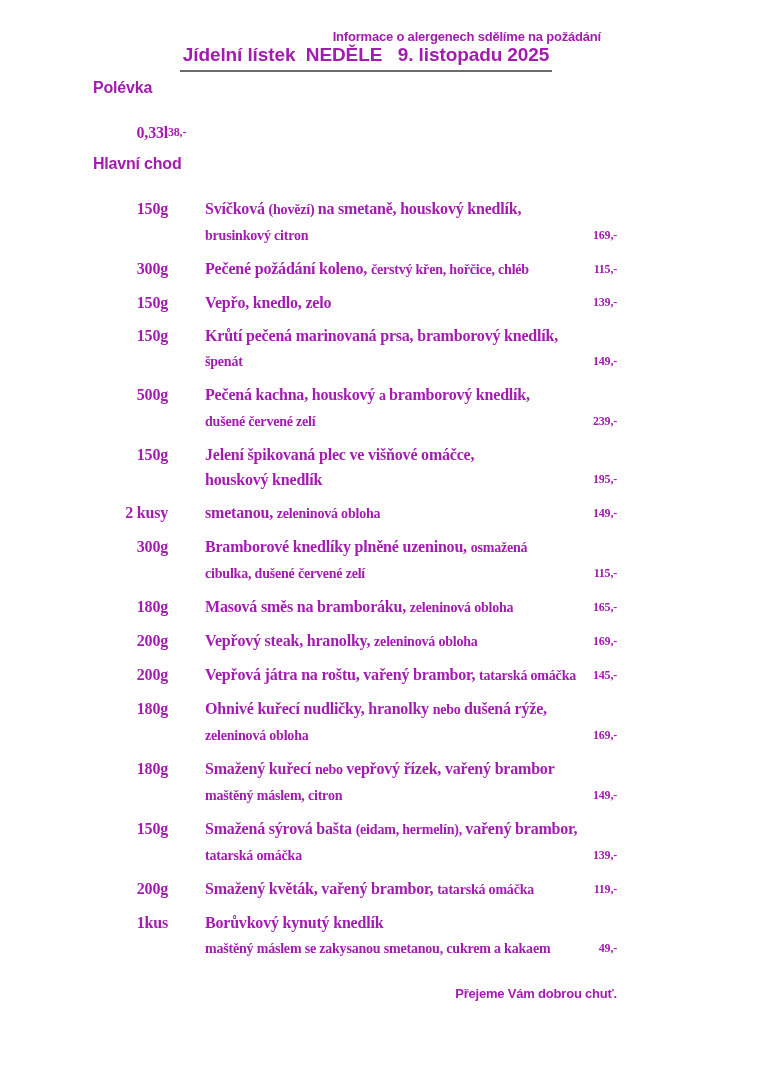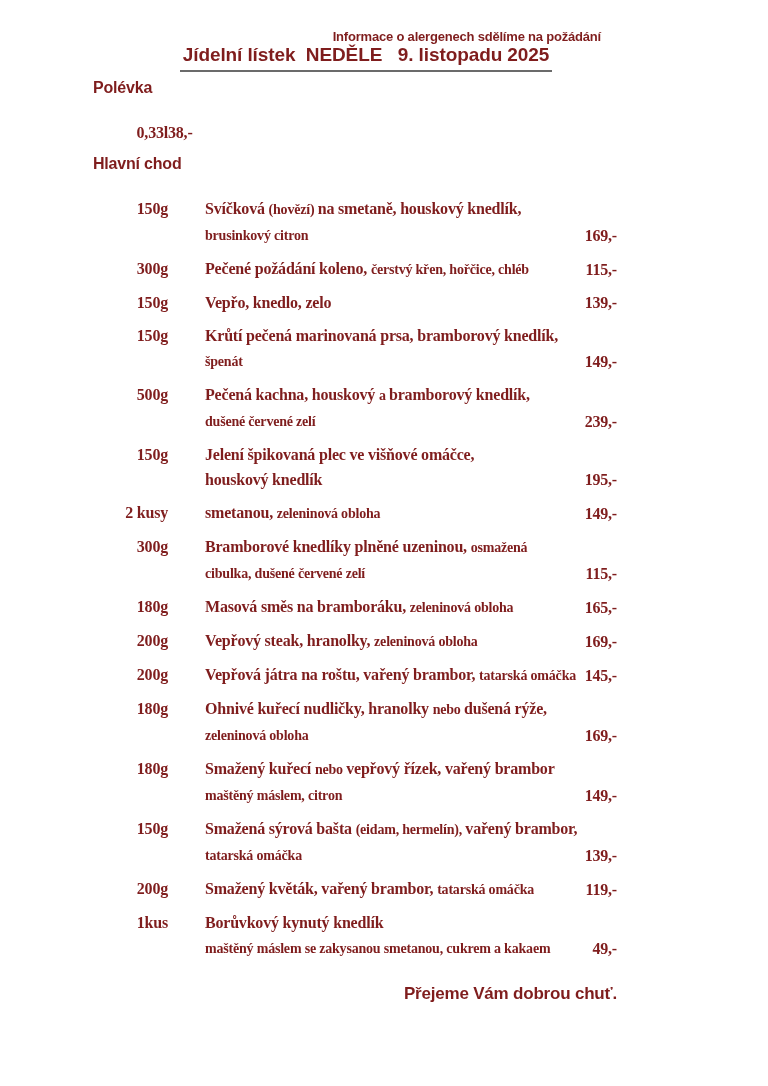--- a/index.html
+++ b/index.html
@@ -6,21 +6,21 @@
     margin: 0;
     padding: 0;
     background: #ffffff;
   }
   .page {
     position: relative;
     width: 708px;
     height: 1086px;
     box-sizing: border-box;
     background: #ffffff;
-    color: #7f1d1d;
+    color: #a21caf;
     font-family: "Liberation Sans", sans-serif;
     font-weight: 600;
     letter-spacing: -0.2px;
     padding: 29px 91px 0 93px;
     overflow: hidden;
   }
   .allergen {
     font-size: 13px;
     line-height: 15px;
     text-align: right;
@@ -74,27 +74,27 @@
   .line {
     white-space: nowrap;
     line-height: 25px;
   }
   .lg { font-size: 16px; }
   .sm { font-size: 14px; }
   .price {
     flex: 0 0 auto;
     align-self: flex-end;
     text-align: right;
-    font-size: 16px;
+    font-size: 12px;
     line-height: 25px;
     white-space: nowrap;
   }
   .footer {
     margin-top: 22px;
-    font-size: 17px;
+    font-size: 13px;
     line-height: 22px;
     text-align: right;
     white-space: nowrap;
   }
 </style>
 </head>
 <body>
 
 <div class="page">
   <div class="allergen">Informace o alergenech sdělíme na požádání</div>

